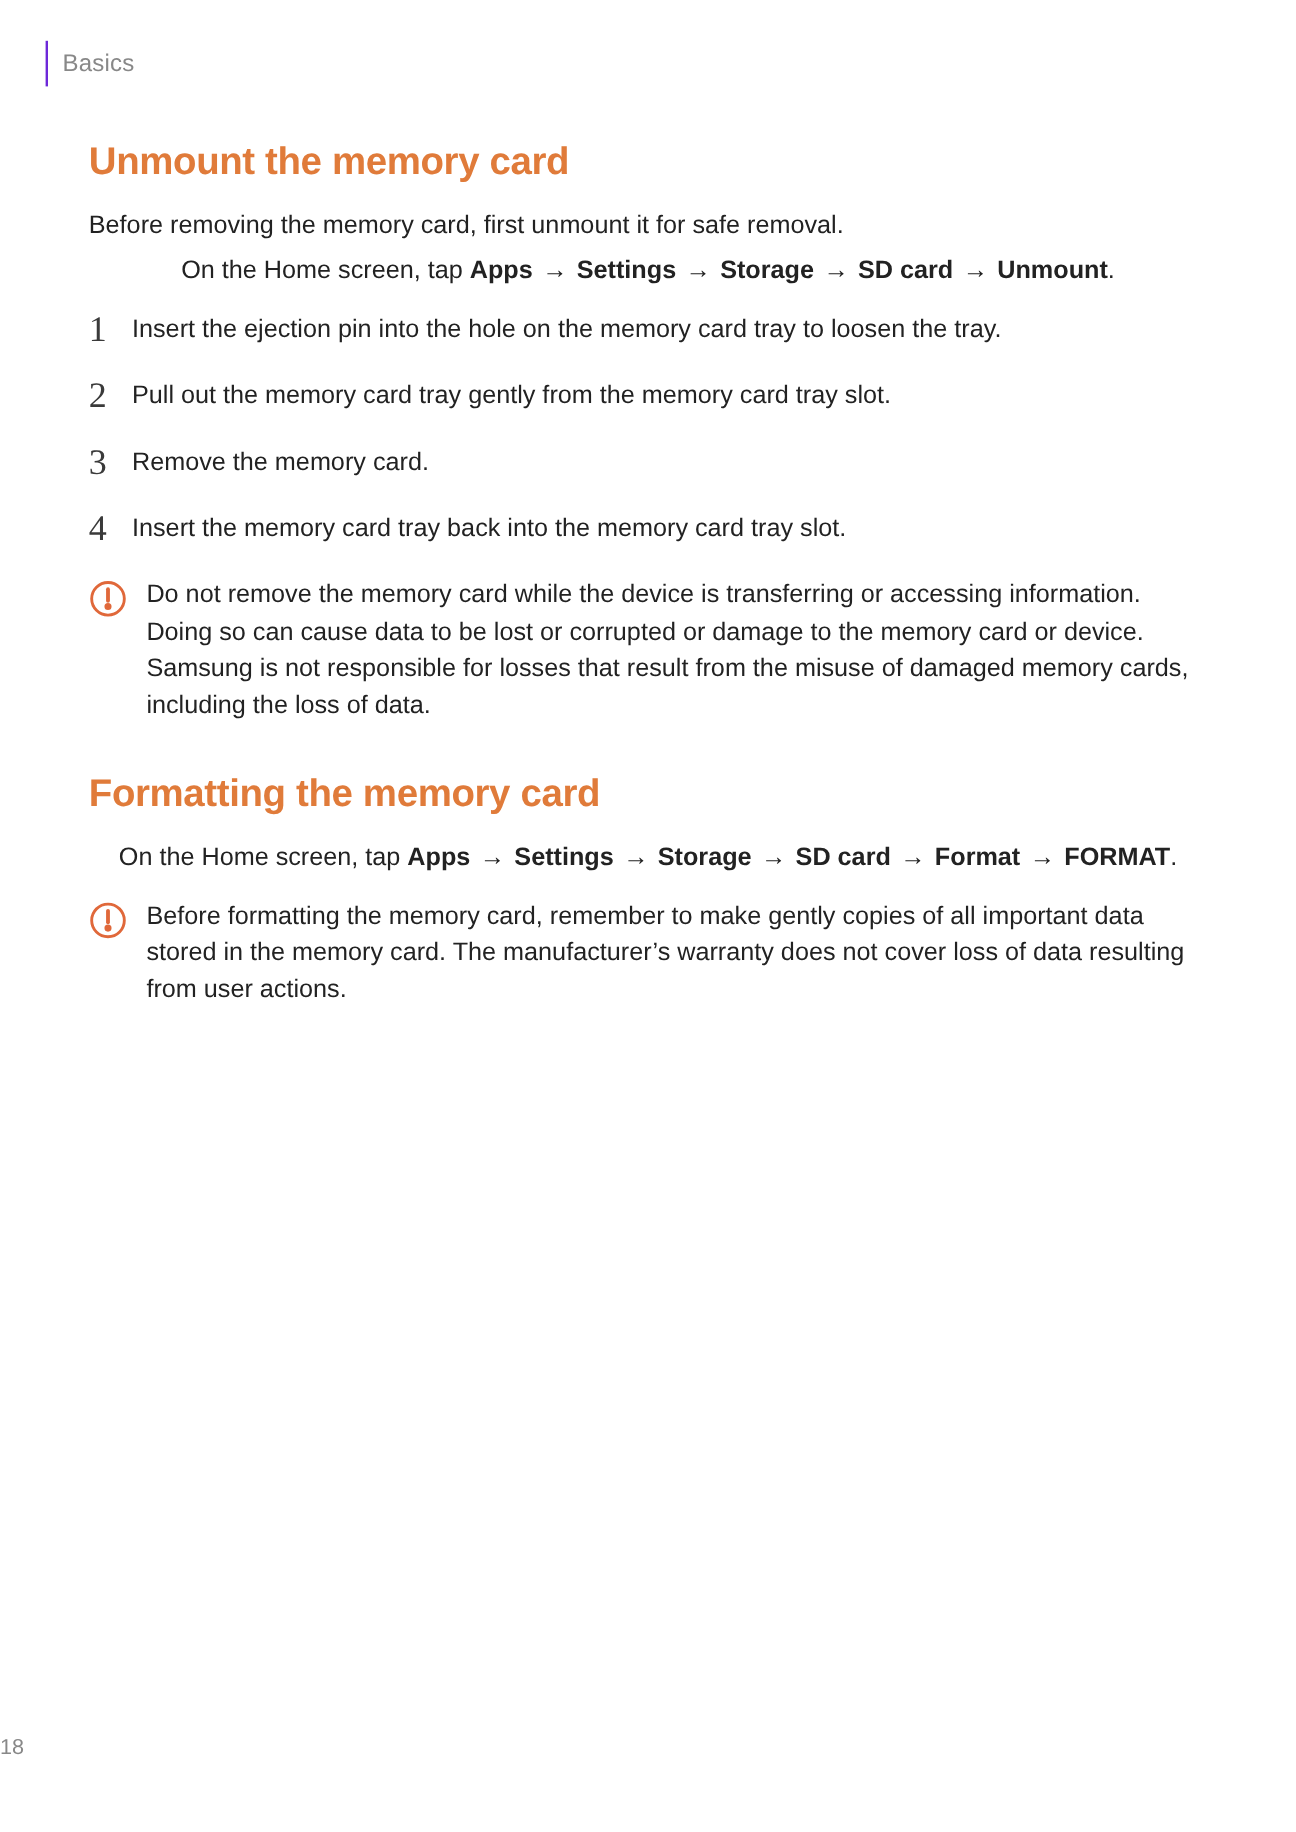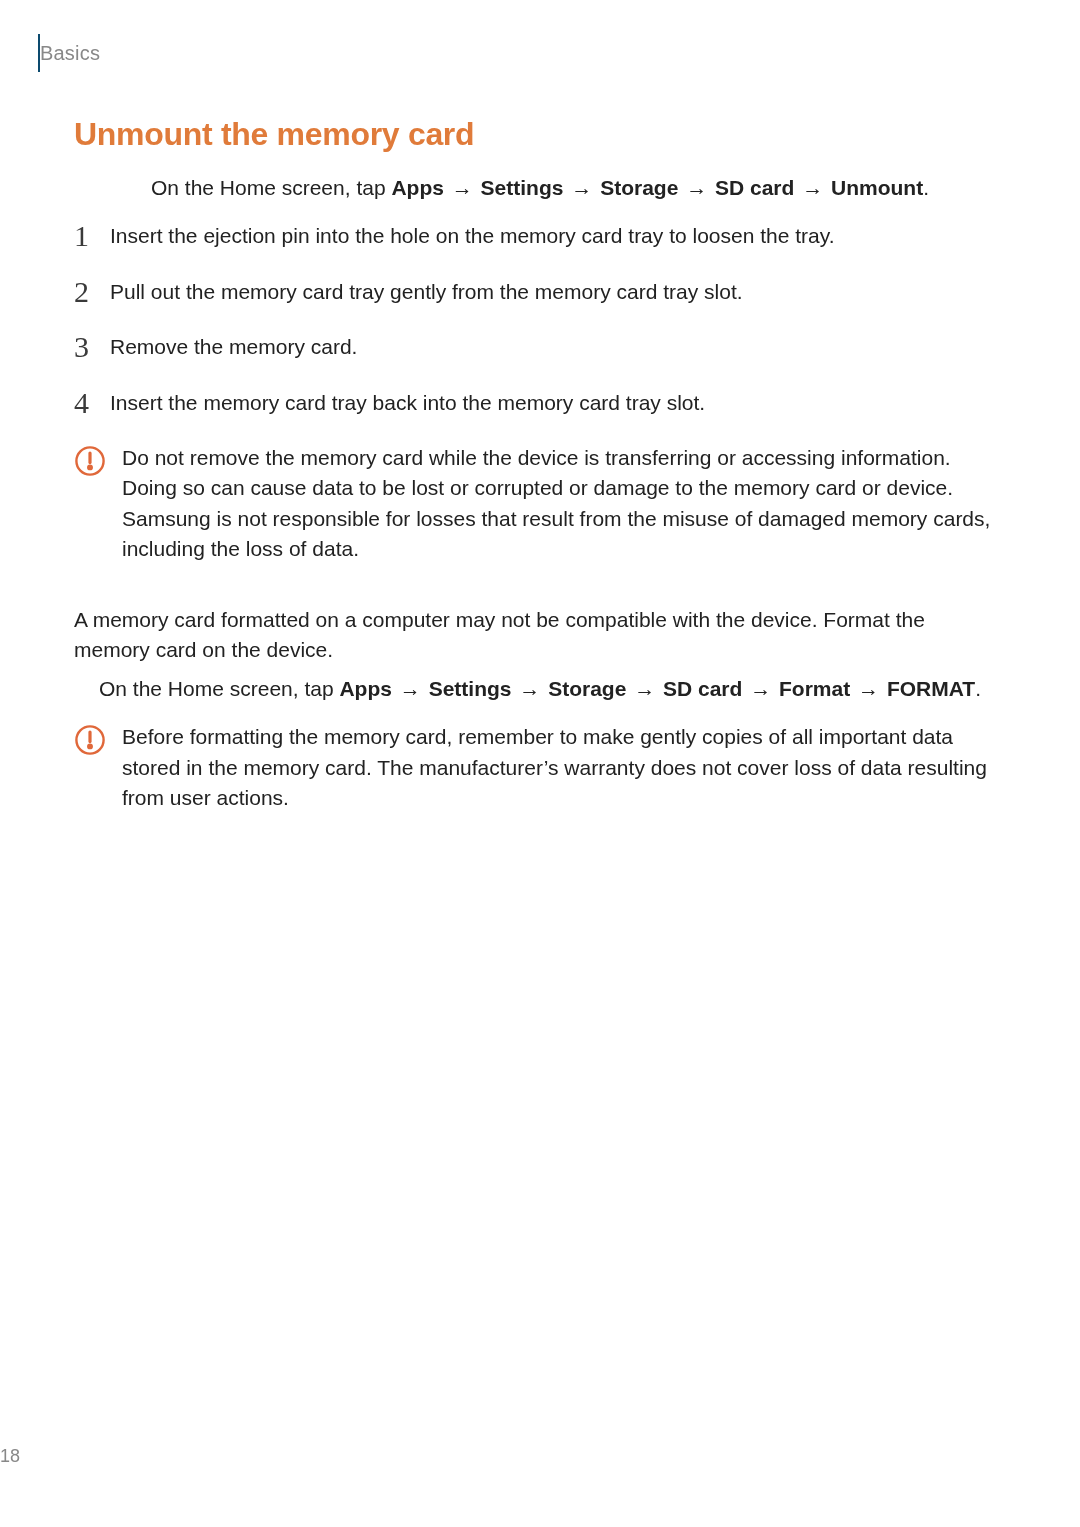--- a/index.html
+++ b/index.html
@@ -8,21 +8,22 @@
       height: 1527px;
       background: #ffffff;
       font-family: -apple-system, "Helvetica Neue", Arial, sans-serif;
       position: relative;
       color: #222;
     }
     .page {
       padding: 34px 74px 0 74px;
     }
     .header-tab {
-      border-left: 2px solid #0c4a6e;
+      border-left: 2px solid #6d28d9;
+      padding-left: 12px;
       margin-bottom: 44px;
       margin-left: -36px;
       height: 38px;
       display: flex;
       align-items: center;
     }
     .header-label {
       font-size: 20px;
       color: #888;
       letter-spacing: 0.2px;
@@ -125,20 +126,21 @@
 </head>
 <body>
 
 <div class="page">
 
   <div class="header-tab">
     <span class="header-label">Basics</span>
   </div>
 
   <h2 class="section-title">Unmount the memory card</h2>
+  <p class="body-text">Before removing the memory card, first unmount it for safe removal.</p>
   <p class="path-text">On the Home screen, tap <b>Apps</b><span class="arrow"> → </span><b>Settings</b><span class="arrow"> → </span><b>Storage</b><span class="arrow"> → </span><b>SD card</b><span class="arrow"> → </span><b>Unmount</b>.</p>
 
   <ol class="steps">
       <li>Insert the ejection pin into the hole on the memory card tray to loosen the tray.</li>
       <li>Pull out the memory card tray gently from the memory card tray slot.</li>
       <li>Remove the memory card.</li>
       <li>Insert the memory card tray back into the memory card tray slot.</li>
     </ol>
 
   <div class="callout">
@@ -146,21 +148,21 @@
       <svg class="caution-icon" viewBox="0 0 40 40">
         <circle cx="20" cy="20" r="17"></circle>
         <line class="bang-body" x1="20" y1="10" x2="20" y2="22"></line>
         <circle class="bang-dot" cx="20" cy="28" r="2.2"></circle>
       </svg>
     </div>
     <div class="callout-text">Do not remove the memory card while the device is transferring or accessing information. Doing so can cause data to be lost or corrupted or damage to the memory card or device. Samsung is not responsible for losses that result from the misuse of damaged memory cards, including the loss of data.</div>
   </div>
 
   <div class="section2">
-    <p class="body-text">A memory card formatted on a computer may not be compatible with the device. Format the memory card on the device.</p>
+    <h2 class="section-title">Formatting the memory card</h2>
     <p class="path-text">On the Home screen, tap <b>Apps</b><span class="arrow"> → </span><b>Settings</b><span class="arrow"> → </span><b>Storage</b><span class="arrow"> → </span><b>SD card</b><span class="arrow"> → </span><b>Format</b><span class="arrow"> → </span><b>FORMAT</b>.</p>
 
     <div class="callout">
       <div class="icon-wrap">
         <svg class="caution-icon" viewBox="0 0 40 40">
           <circle cx="20" cy="20" r="17"></circle>
           <line class="bang-body" x1="20" y1="10" x2="20" y2="22"></line>
           <circle class="bang-dot" cx="20" cy="28" r="2.2"></circle>
         </svg>
       </div>

